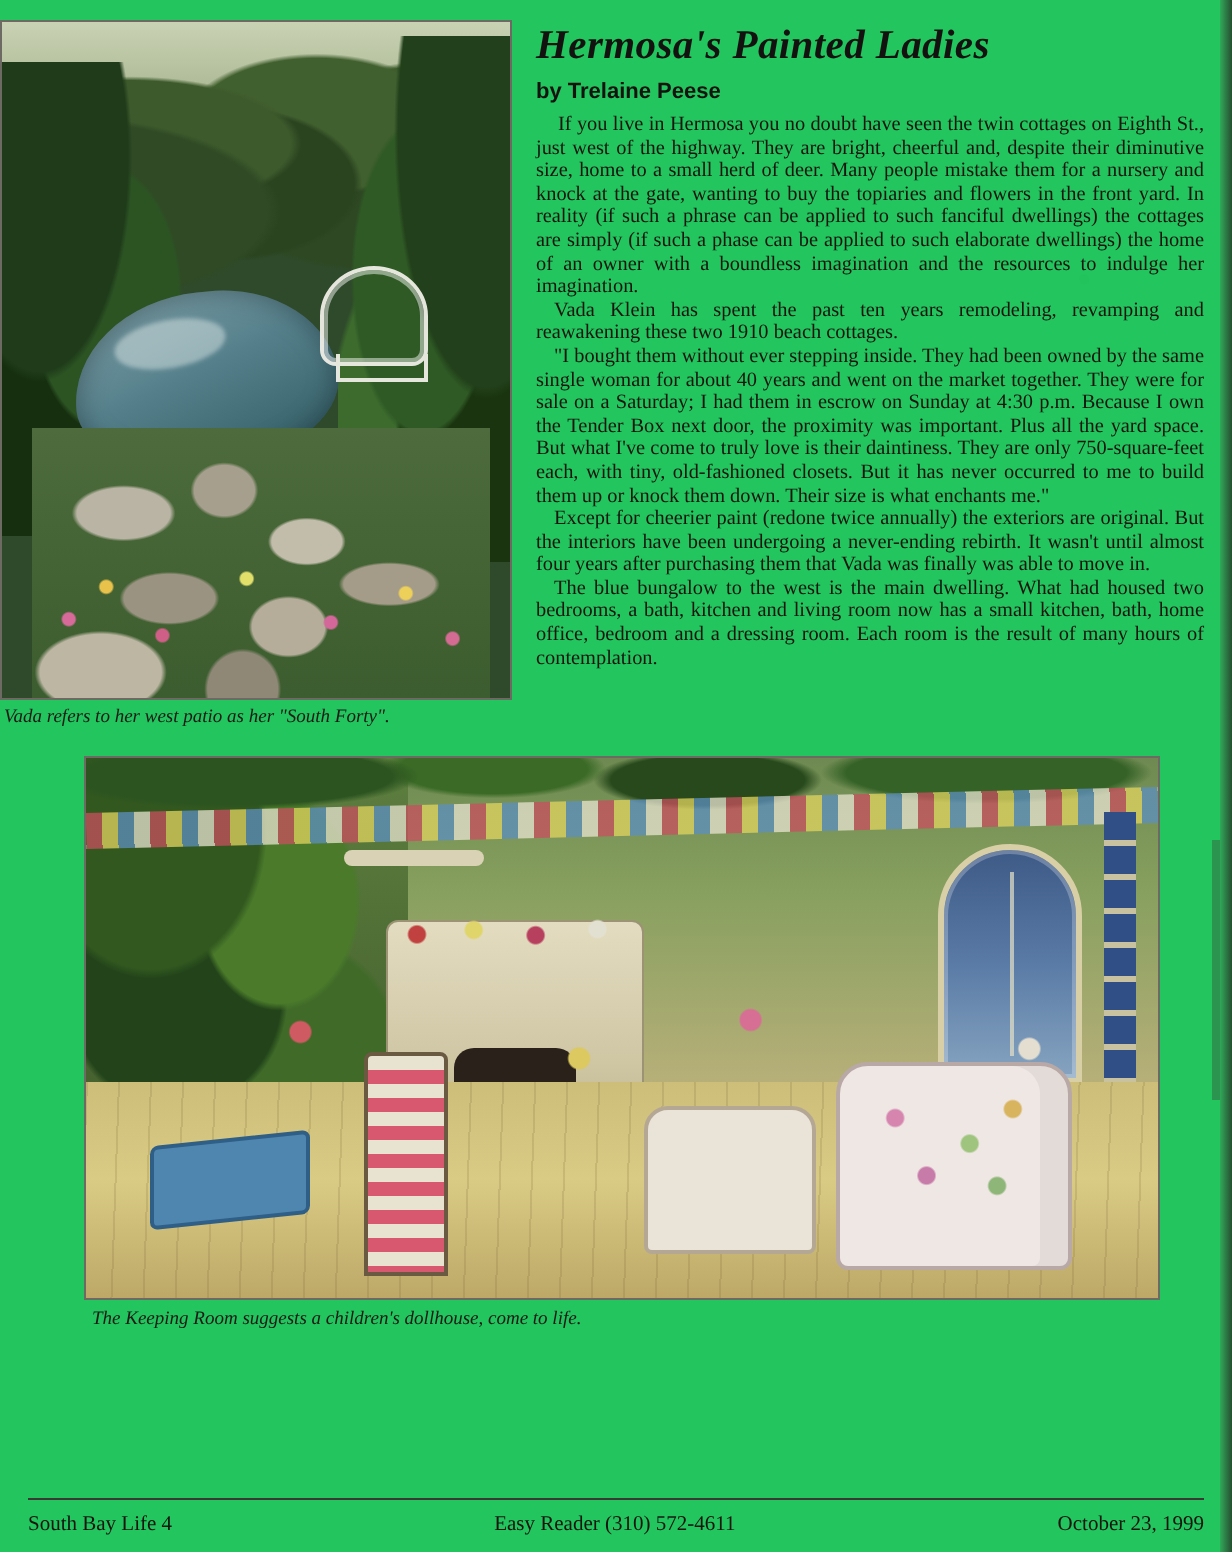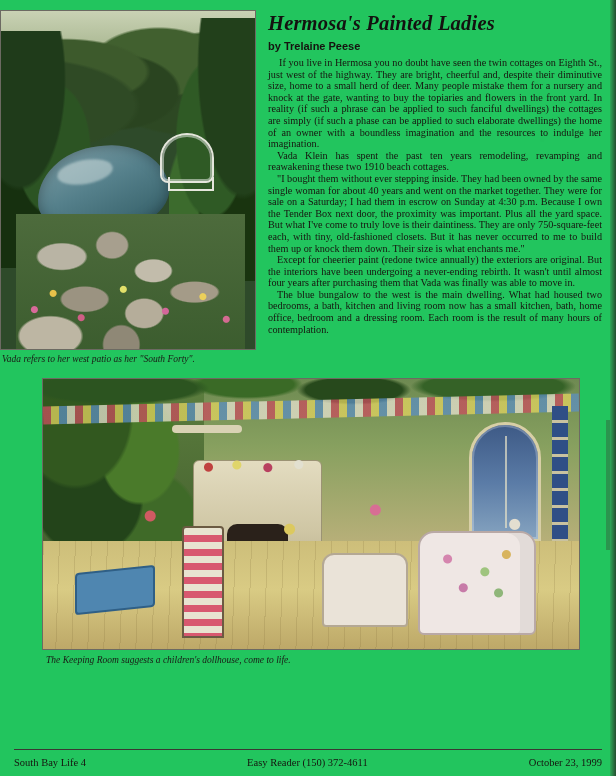--- a/index.html
+++ b/index.html
@@ -428,19 +428,19 @@
         <div class="settee"></div>
         <div class="armchair"></div>
       </div>
     </div>
     <div class="caption-wide">The Keeping Room suggests a children's dollhouse, come to life.</div>
   </div>
 
   <div class="footer-rule"></div>
   <div class="footer">
     <div class="left">South Bay Life 4</div>
-    <div class="center">Easy Reader (150) 372-4611</div>
+    <div class="center">Easy Reader (310) 572-4611</div>
     <div class="right">October 23, 1999</div>
   </div>
 
   <div class="edge-strip"></div>
   <div class="edge-notch"></div>
 </div>
 
 </body></html>

